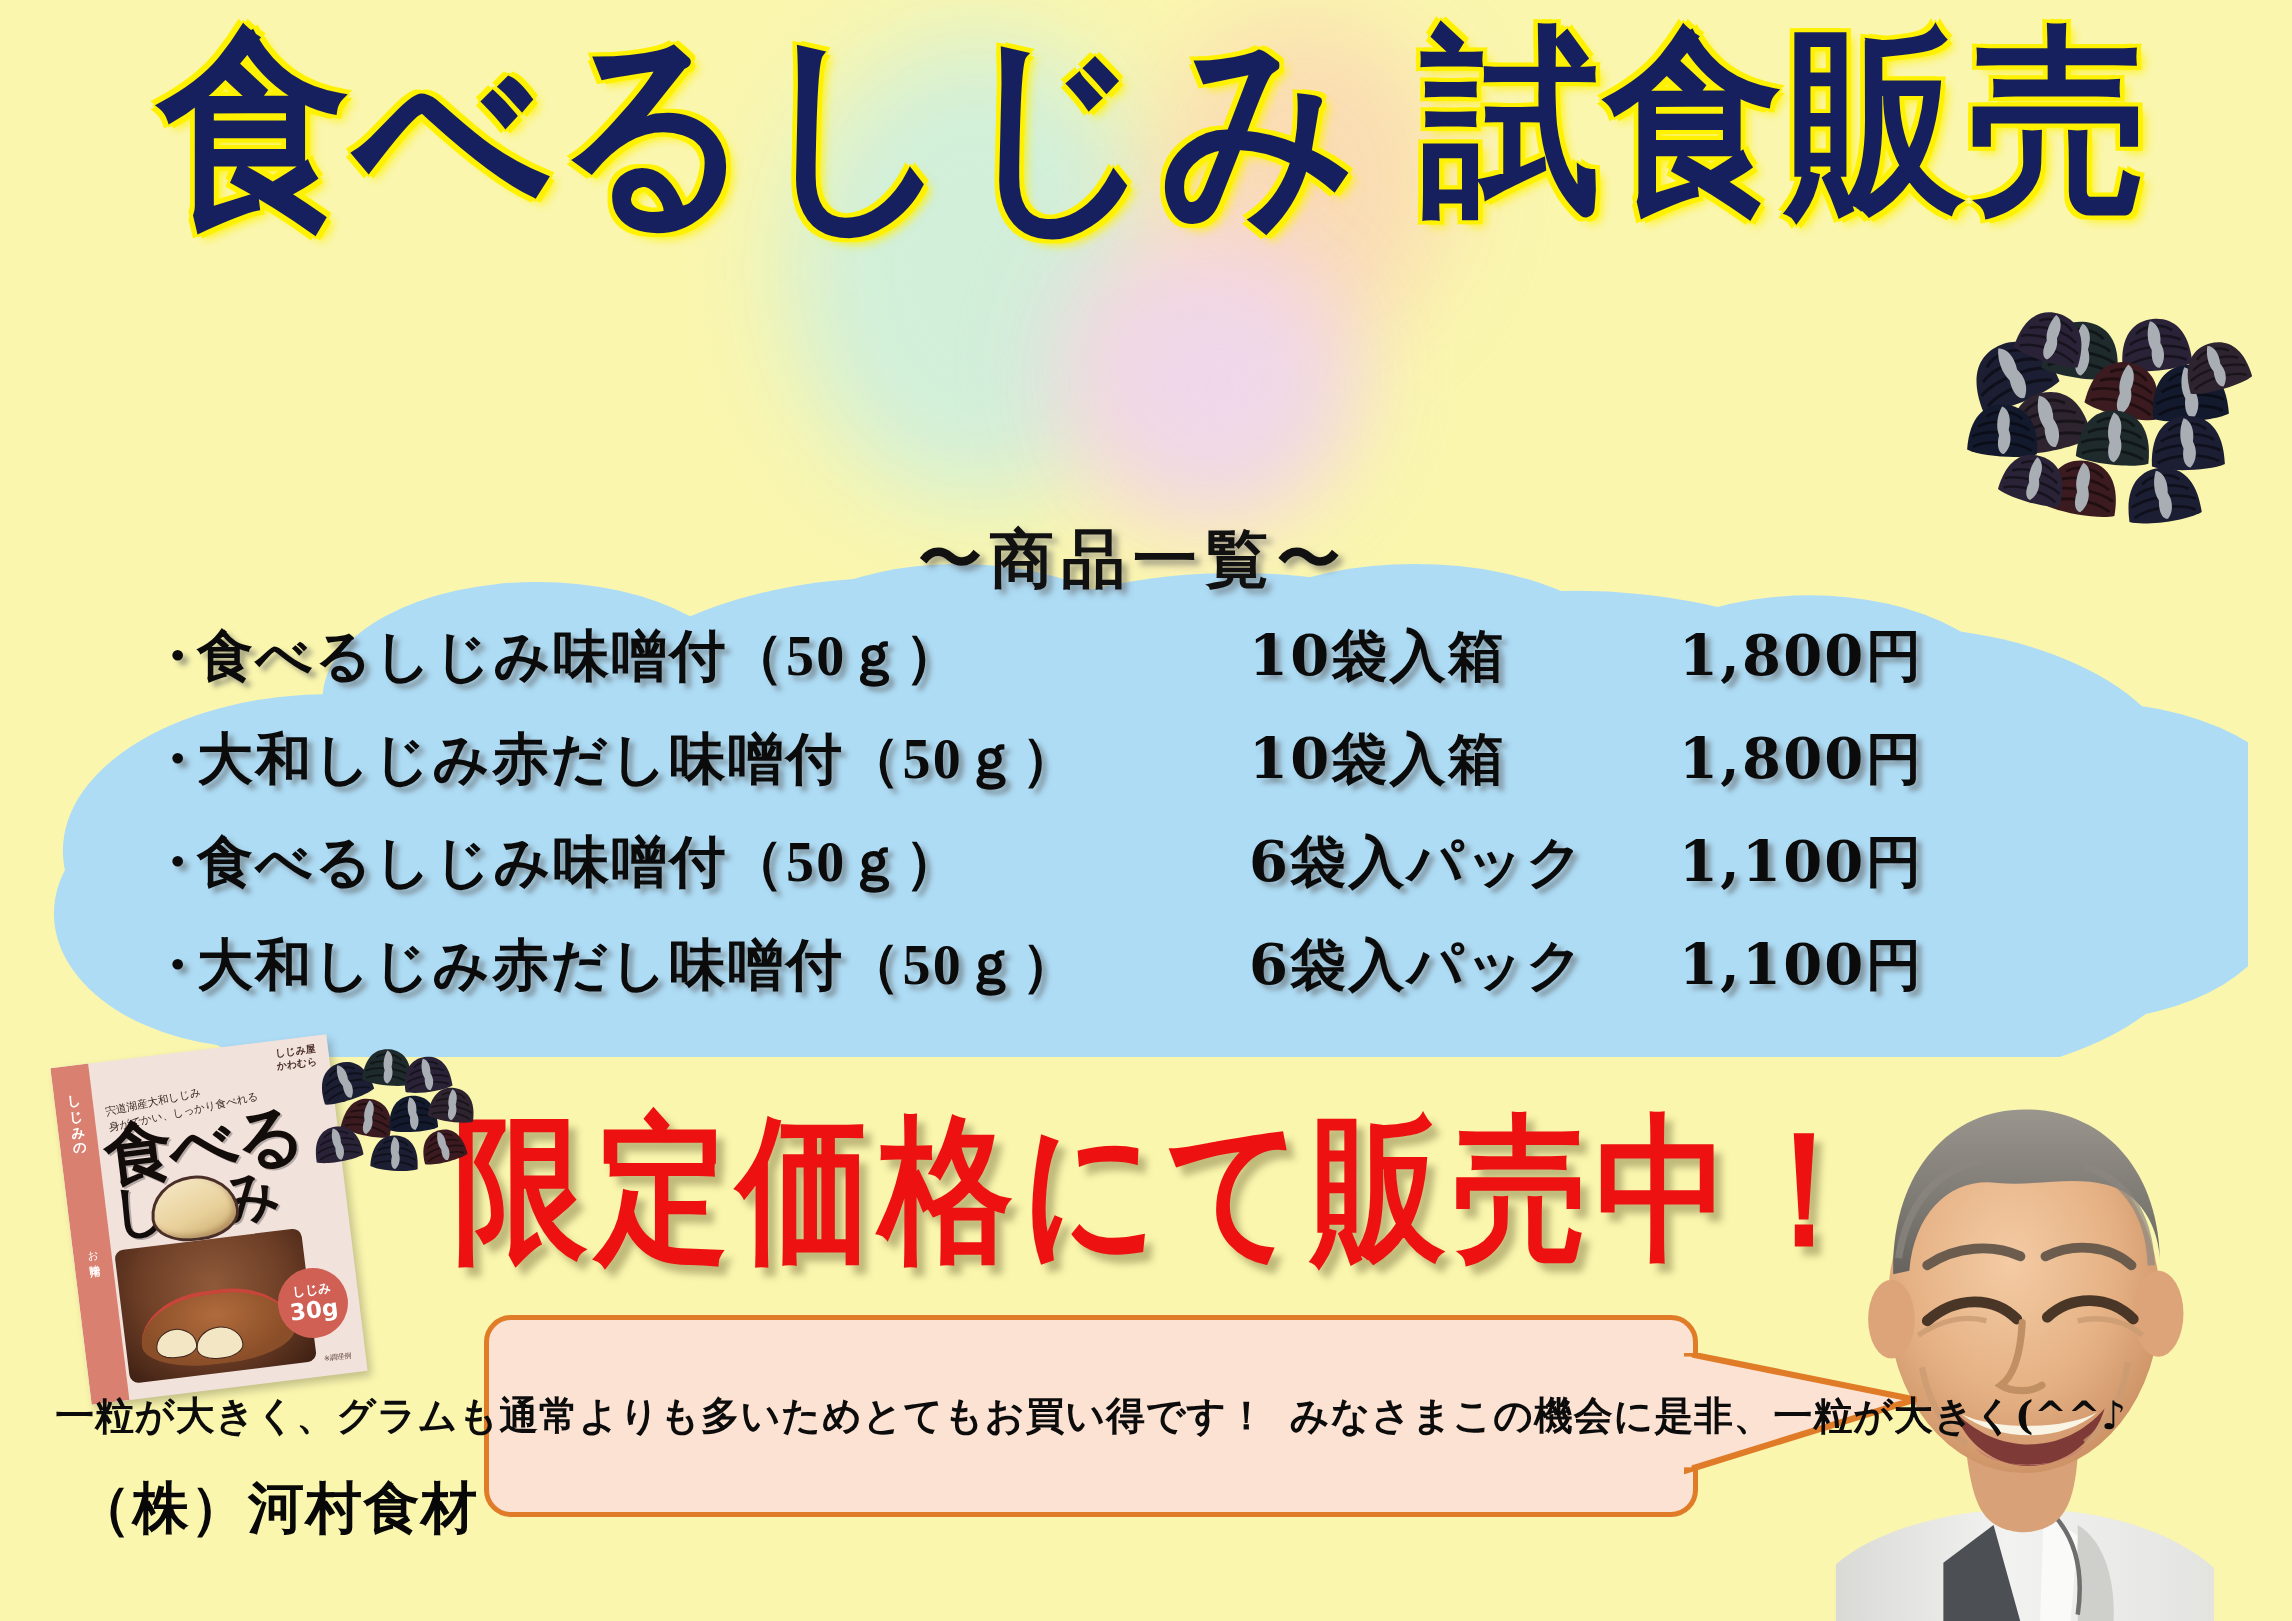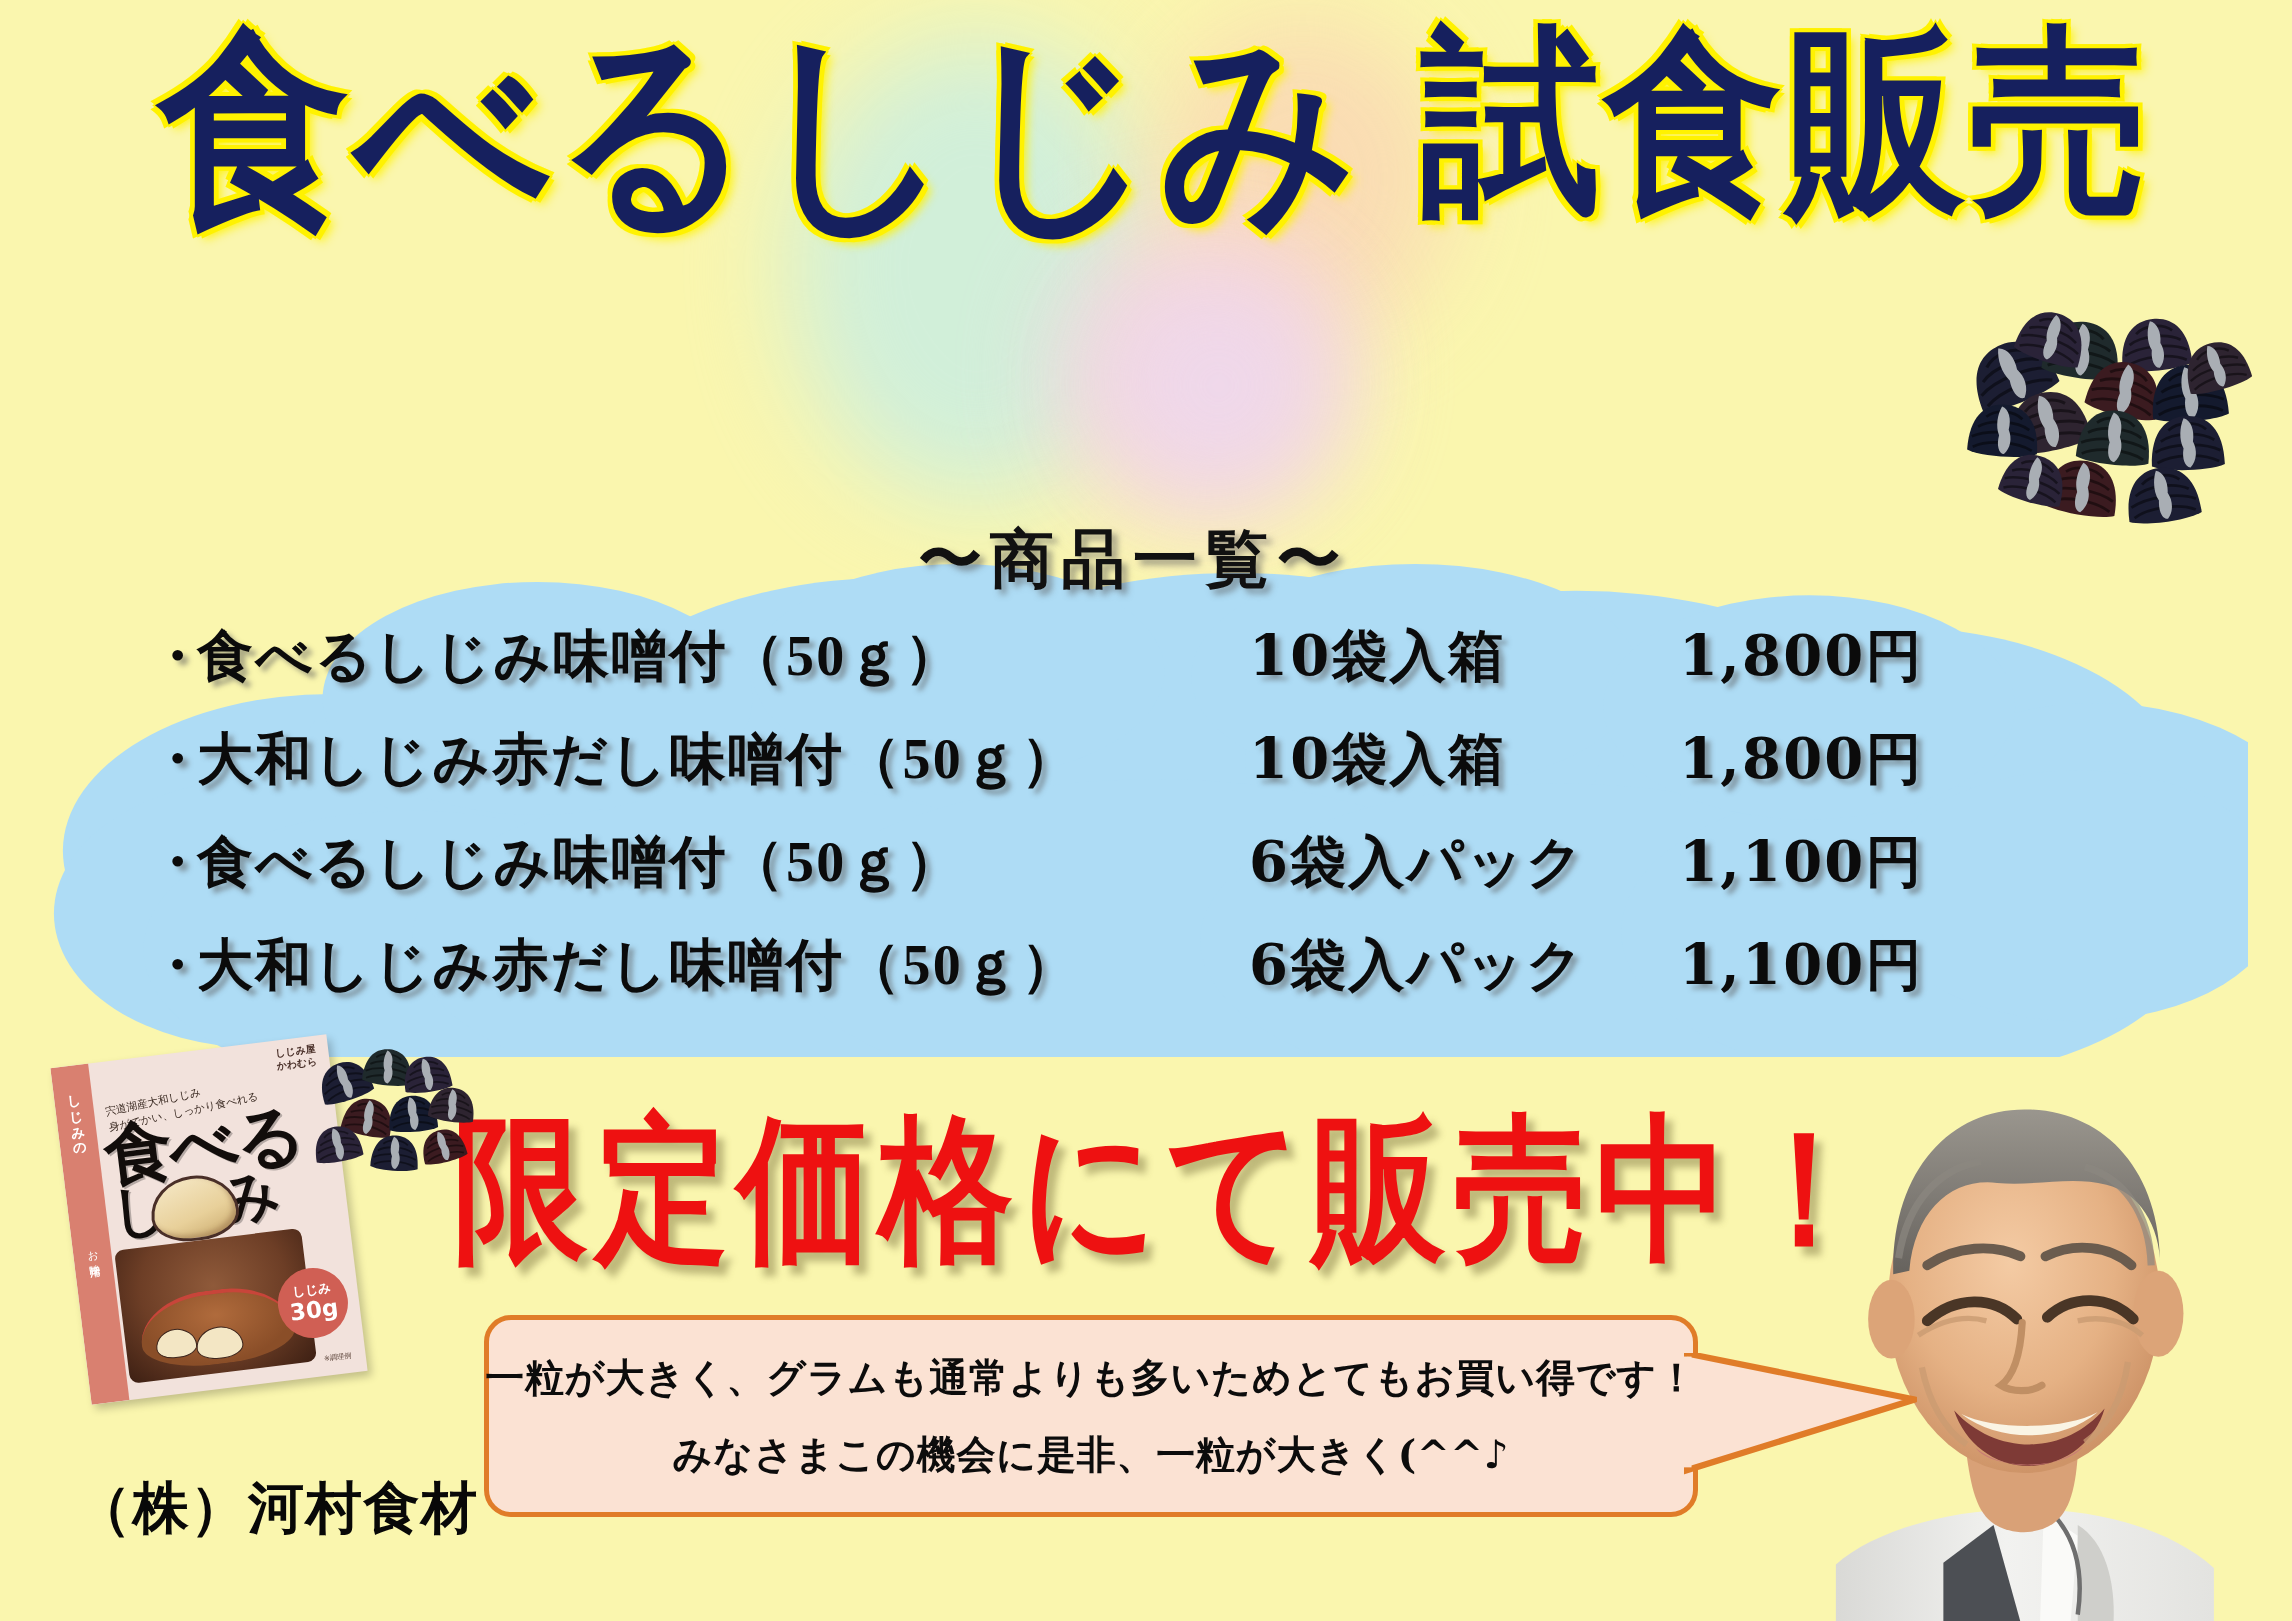--- a/index.html
+++ b/index.html
@@ -160,21 +160,21 @@
   #speech-bubble{
     position:absolute;left:484px;top:1315px;width:1214px;height:202px;z-index:8;
   }
   #bubble-body{
     position:absolute;inset:0;
     background:#FBE2D3;border:5.4px solid #E07C28;border-radius:27px;
     box-sizing:border-box;
   }
   #bubble-tail{position:absolute;right:-219px;top:38px;width:233px;height:134px;}
   #bubble-text{
-    position:absolute;inset:0;display:flex;flex-direction:column;
+    position:absolute;inset:0;display:flex;flex-direction:row;
     align-items:center;justify-content:center;gap:23px;
     font-family:"DejaVu Serif","Liberation Serif",serif;
     font-weight:700;color:#0c0c0c;font-size:39px;letter-spacing:.02em;
     white-space:nowrap;
   }
 
   
   #man-photo{
     position:absolute;left:1809px;top:1034px;width:430px;height:588px;z-index:7;
     overflow:hidden;

